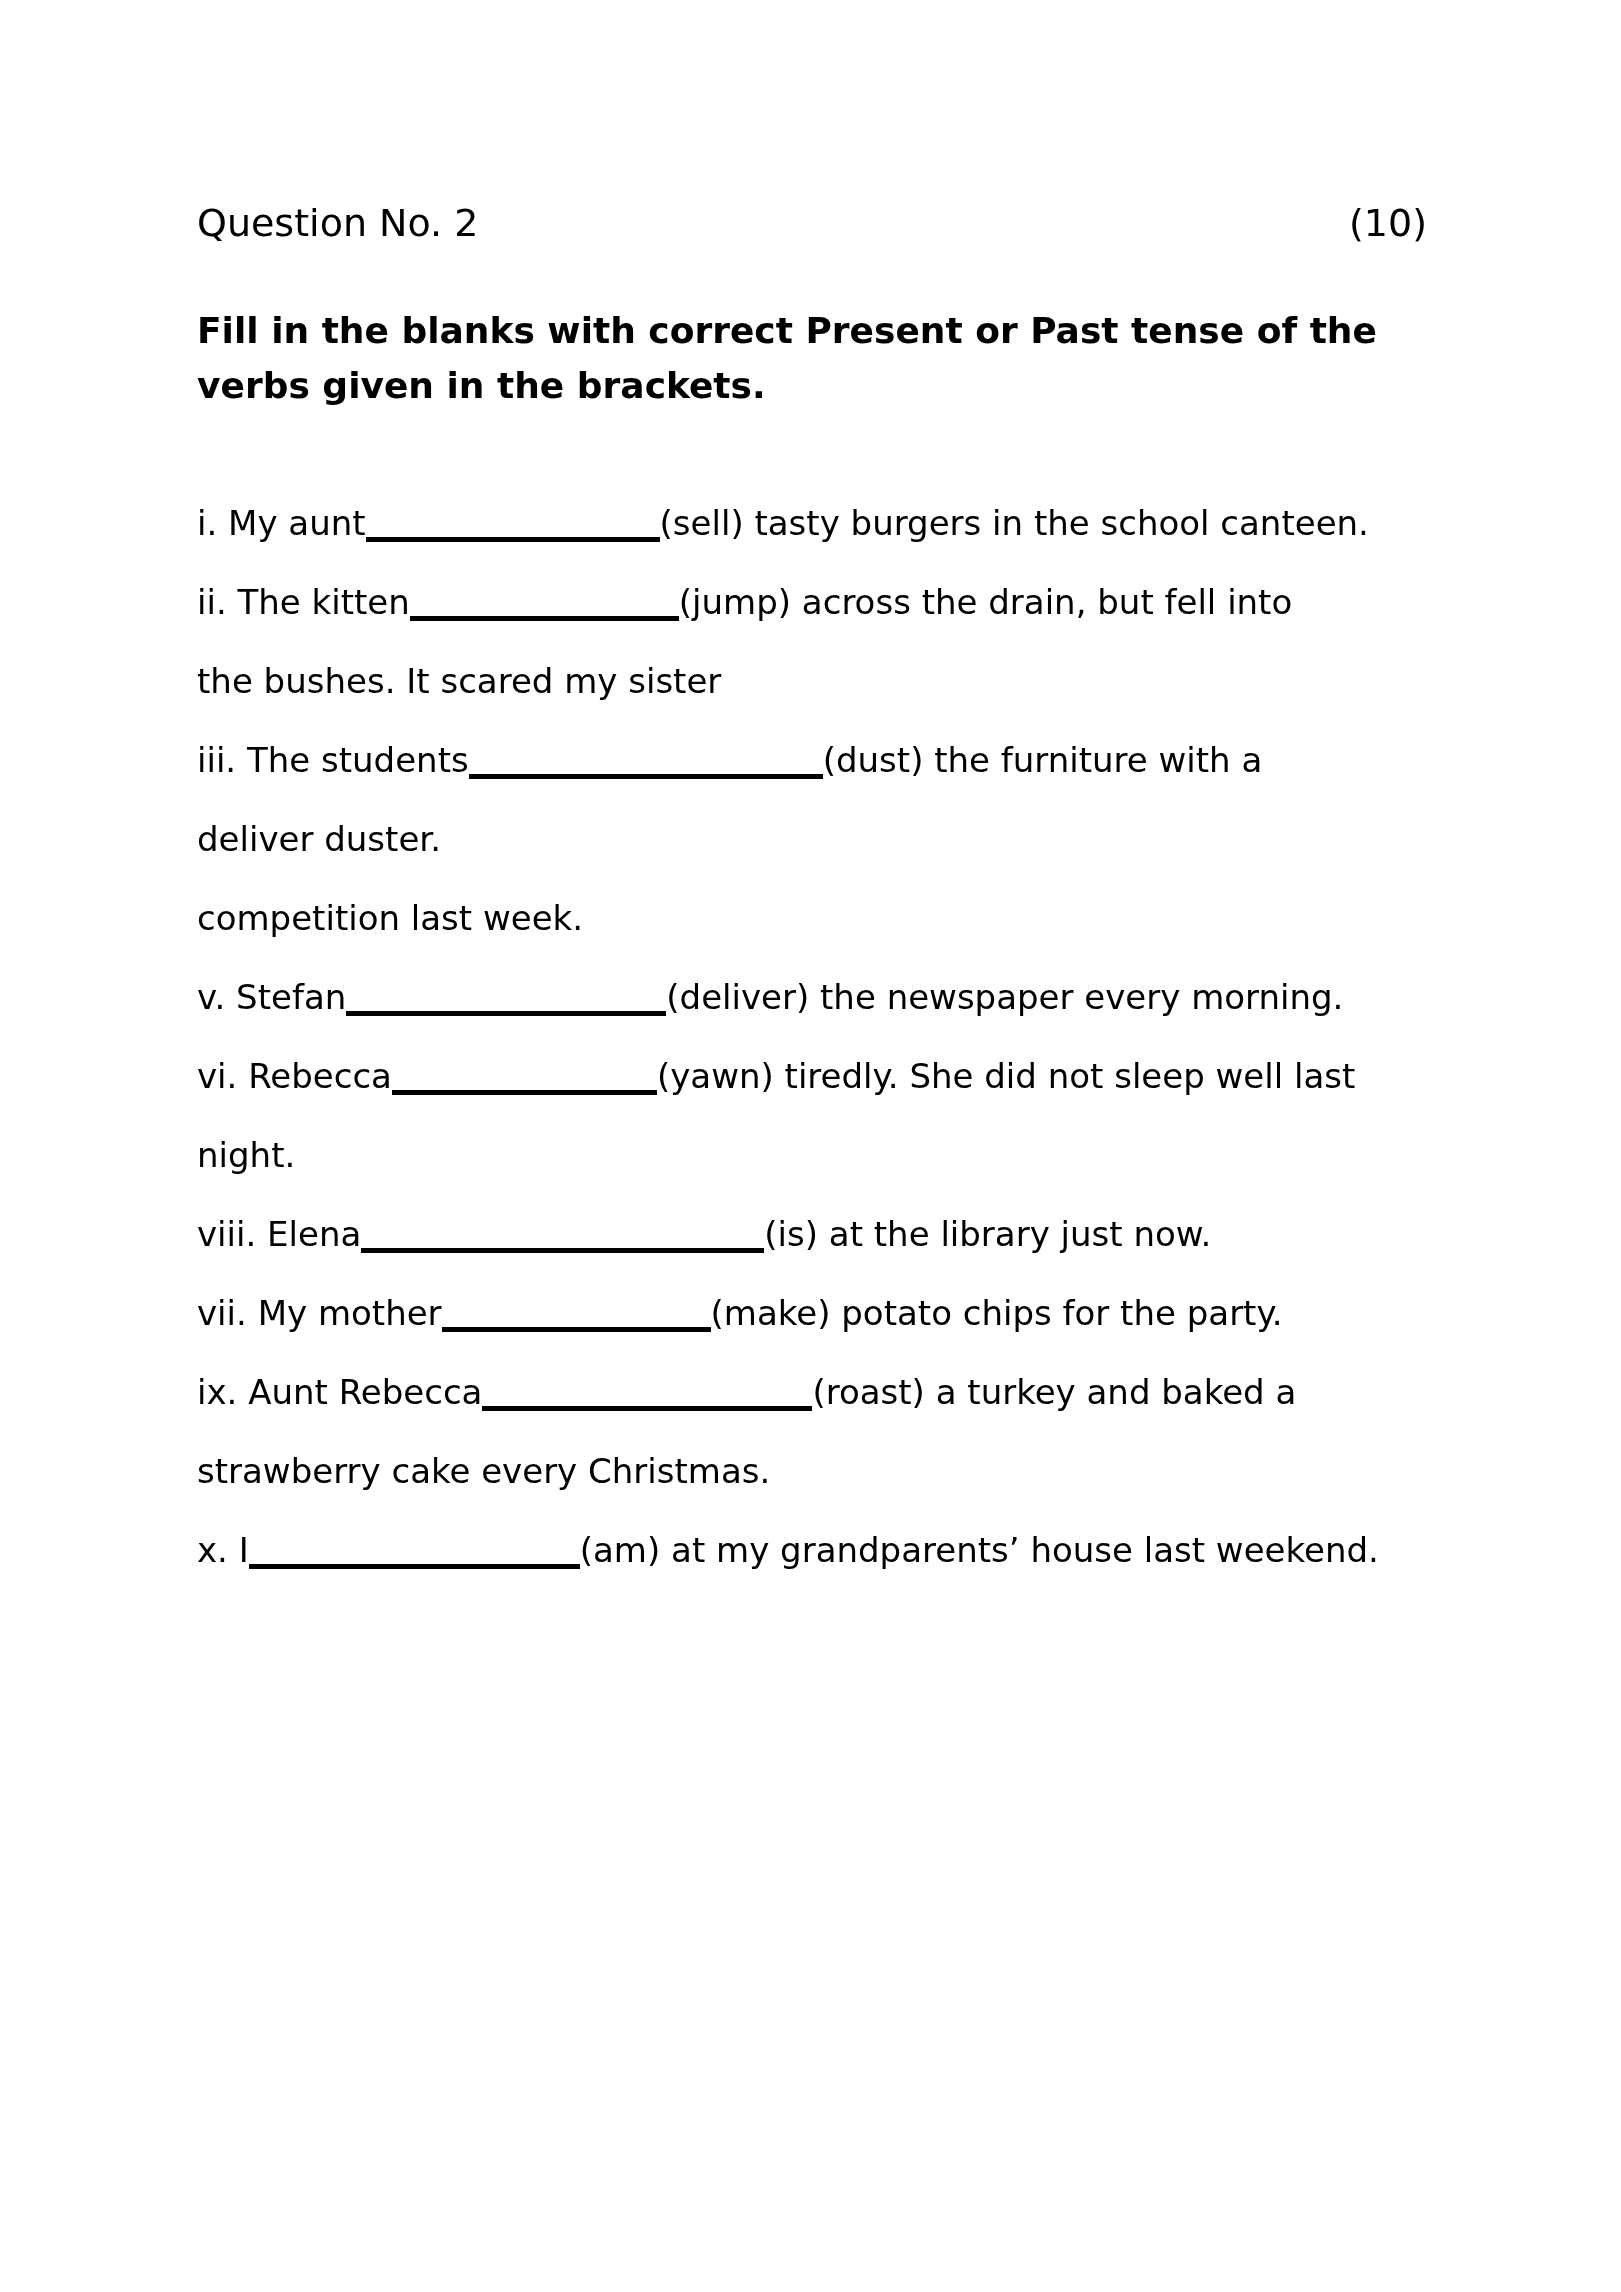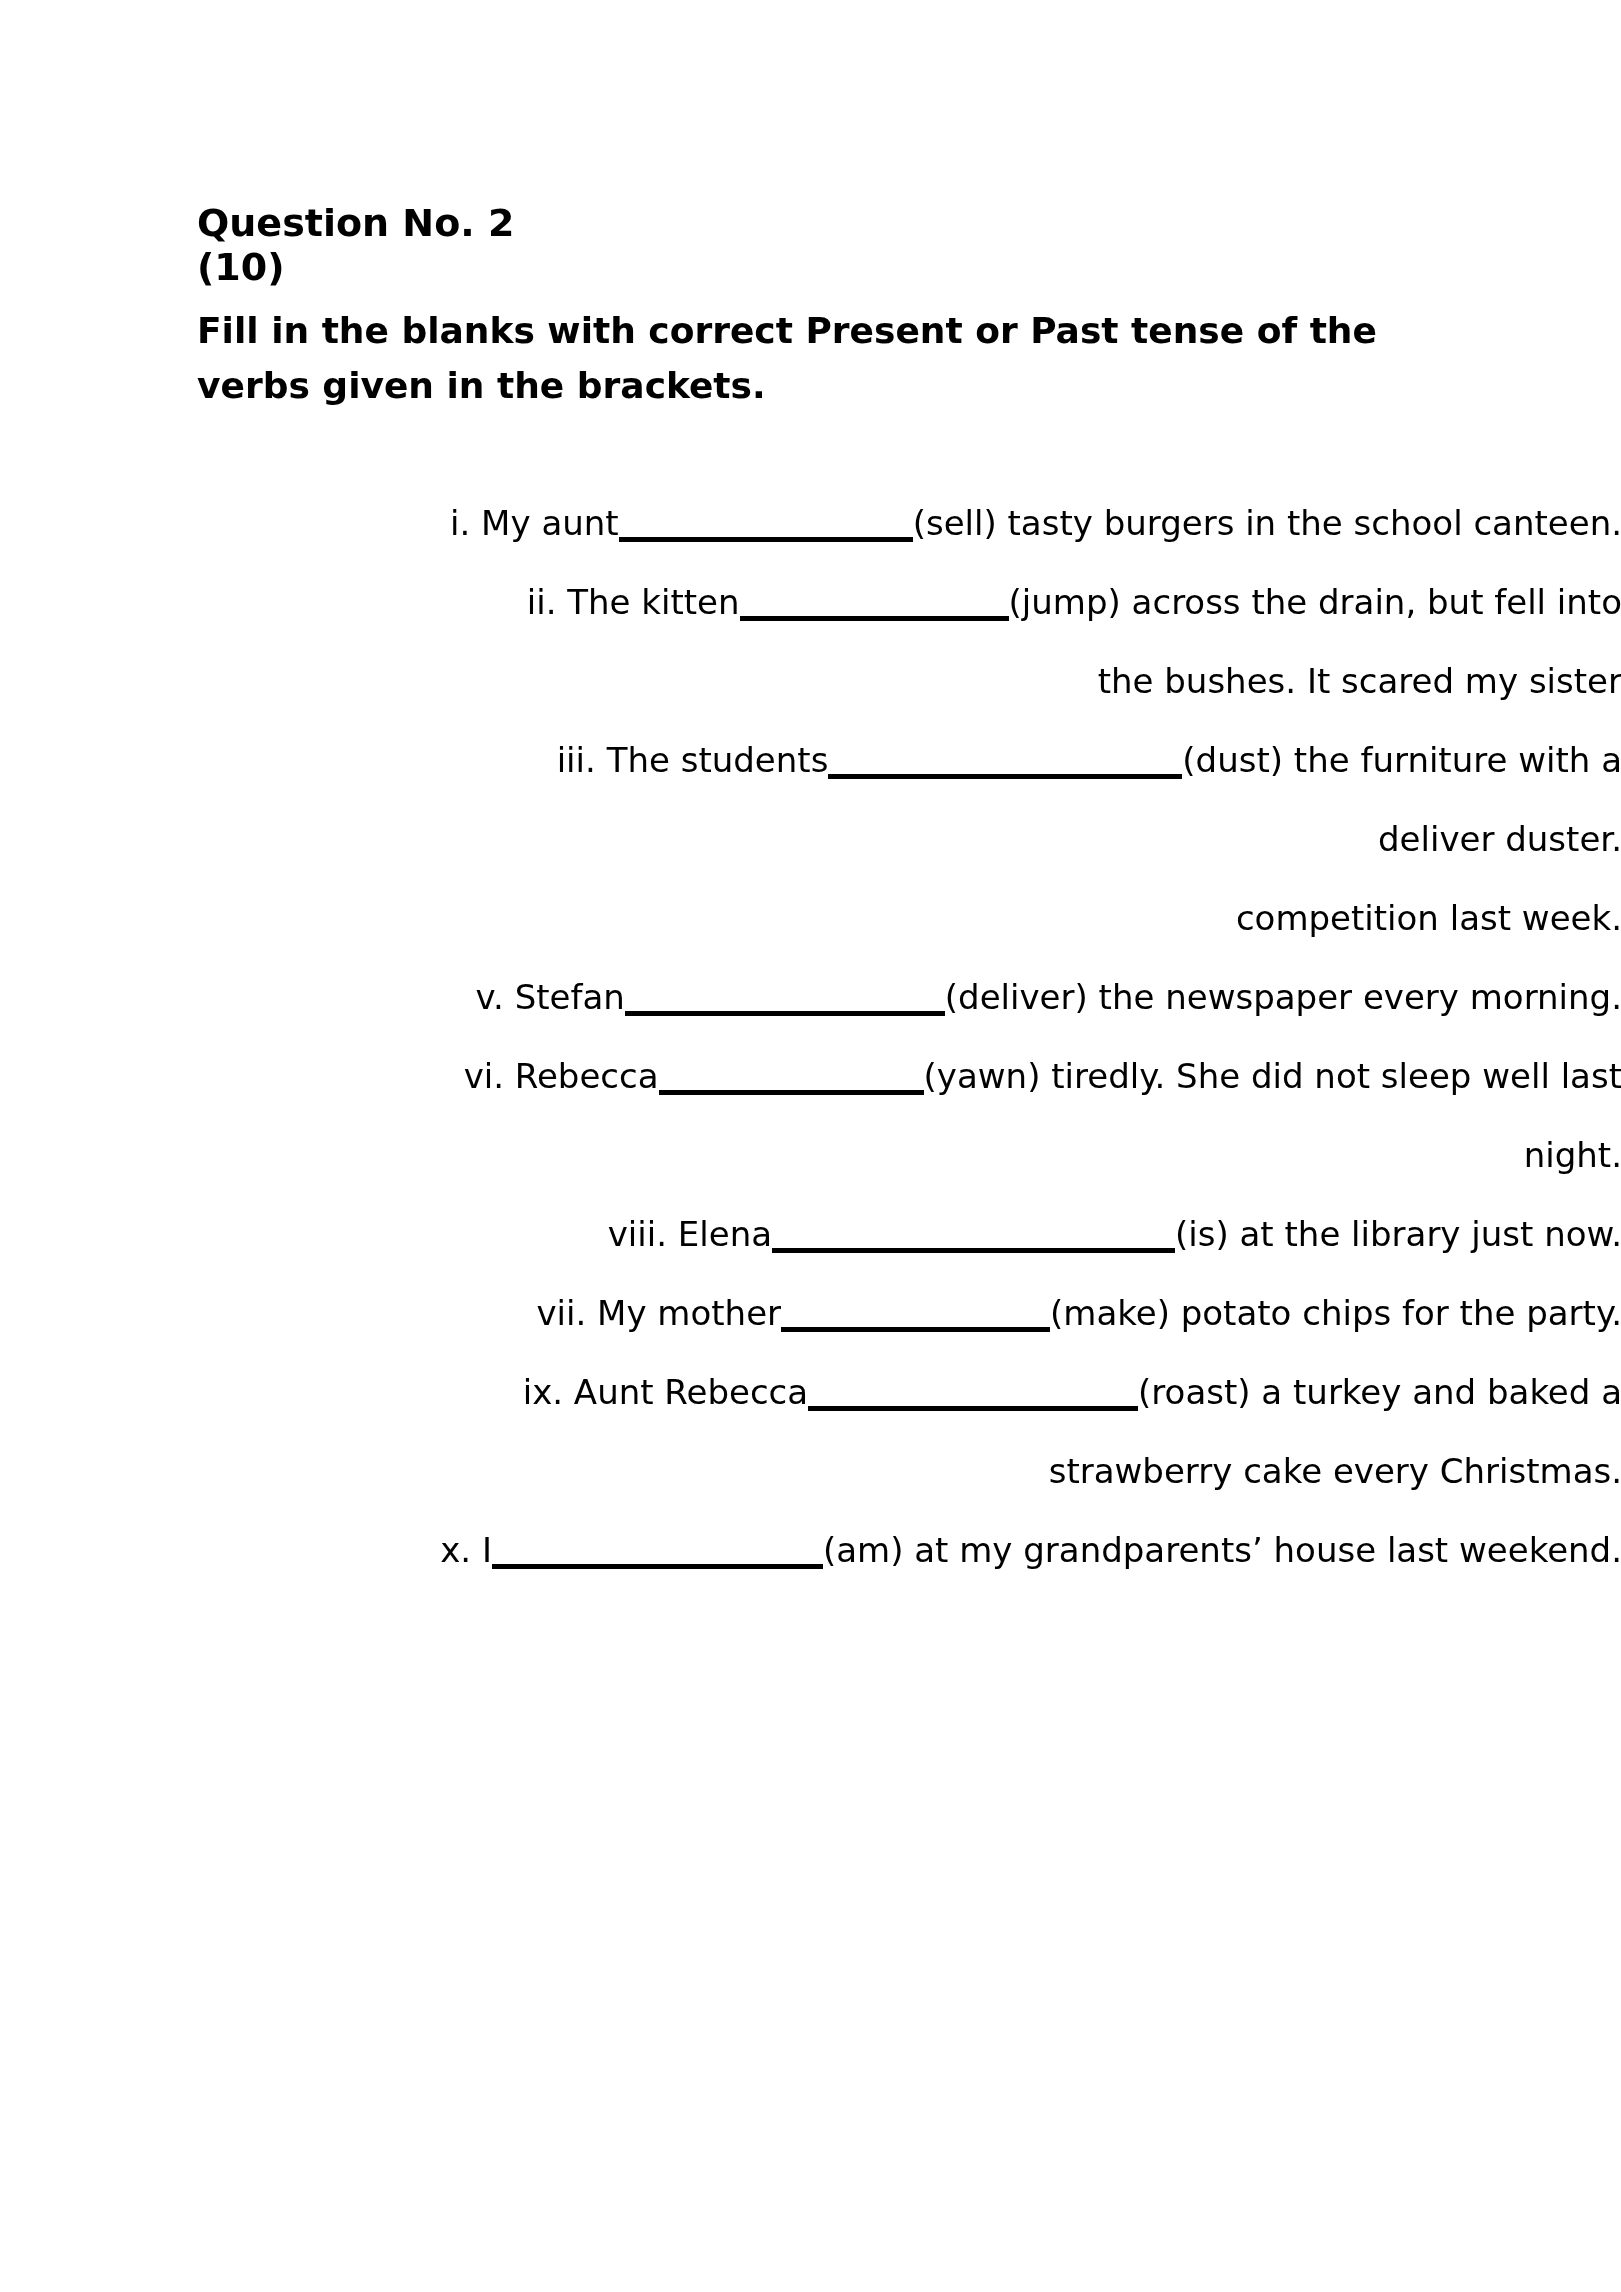--- a/index.html
+++ b/index.html
@@ -18,23 +18,22 @@
   }
   .header-row {
     position: absolute;
     top: 201px;
     left: 197px;
     right: 195px;
     display: flex;
     justify-content: space-between;
     align-items: baseline;
     font-size: 38px;
-    font-weight: 700;
+    font-weight: 400;
     white-space: nowrap;
-    flex-direction: column;
   }
   .instruction {
     position: absolute;
     top: 303px;
     left: 197px;
     right: 134px;
     font-size: 36px;
     font-weight: 700;
     line-height: 55px;
     white-space: nowrap;
@@ -43,21 +42,20 @@
     position: absolute;
     top: 484px;
     left: 197px;
     right: 0;
   }
   .line {
     height: 79px;
     line-height: 79px;
     font-size: 34px;
     white-space: nowrap;
-    text-align: right;
   }
   .blank {
     display: inline-block;
     height: 23px;
     border-bottom: 5.4px solid #000000;
     position: relative;
     top: 7.2px;
   }
 </style>
 </head>

